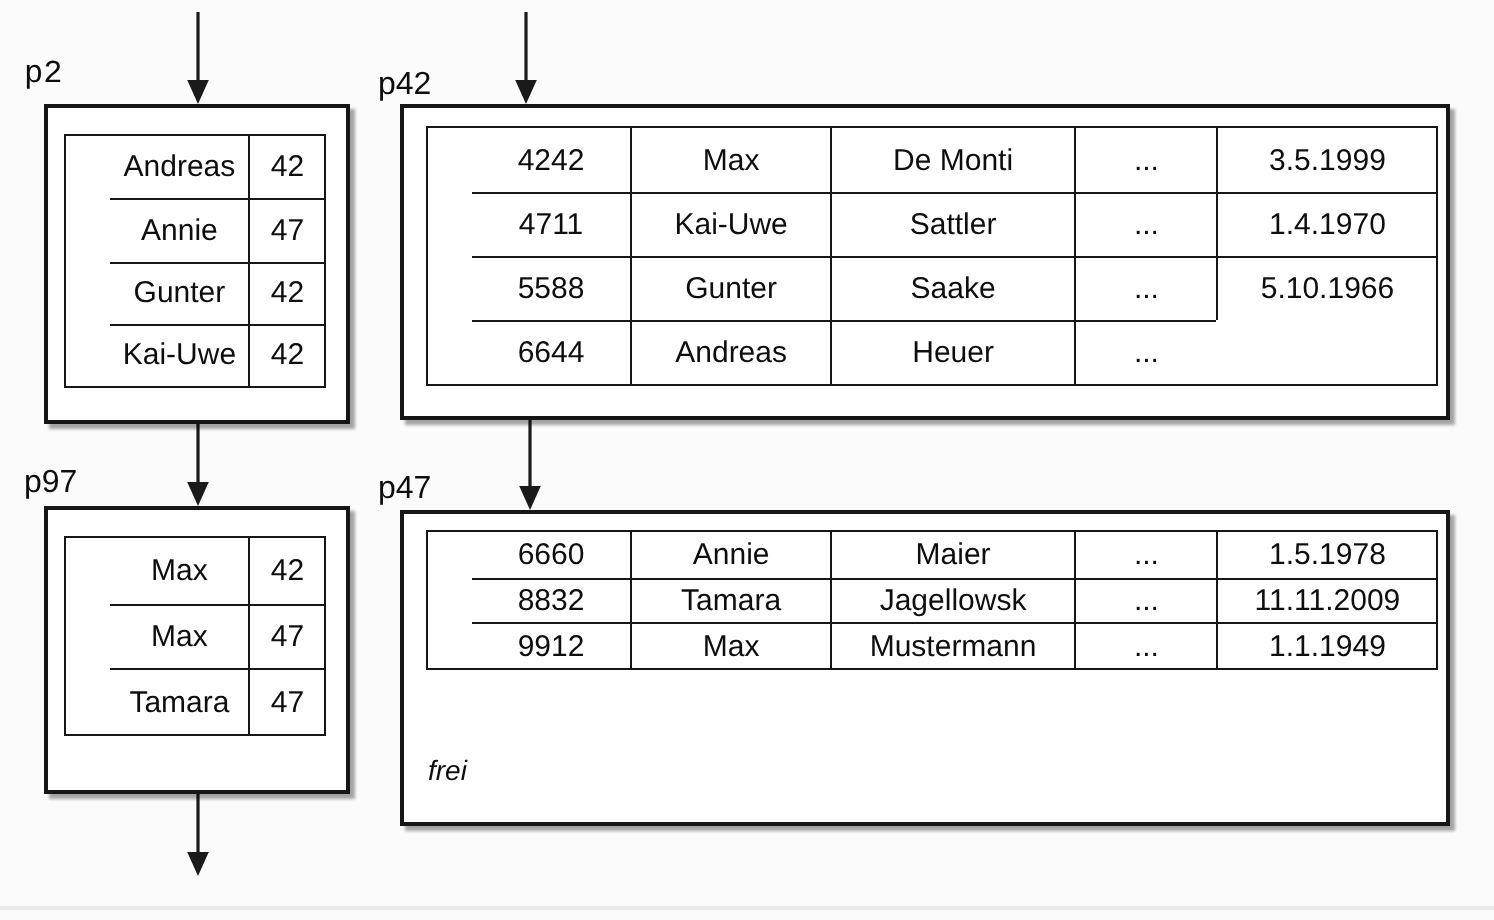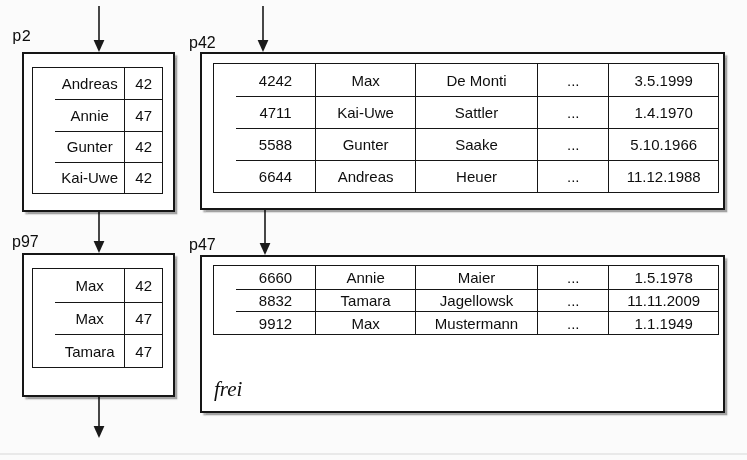--- a/index.html
+++ b/index.html
@@ -74,23 +74,22 @@
 
   #tbl-p2  { left: 8px;  top: 13px; width: 131px; height: 127px; }
   #tbl-p42 { left: 11px; top: 9px;  width: 506px; height: 130px; }
   #tbl-p97 { left: 8px;  top: 13px; width: 131px; height: 100px; }
   #tbl-p47 { left: 11px; top: 8px;  width: 506px; height: 70px;  }
 
   .free-label {
     position: absolute;
     left: 12px;
     top: 120px;
-    font-size: 21px;
+    font-size: 14px;
     font-style: italic;
-    font-family: Liberation Serif, serif;
   }
   .footer-line {
     position: absolute;
     left: 0;
     top: 453px;
     width: 747px;
     height: 2px;
     background: #e9e9e9;
   }
 </style>
@@ -154,21 +153,20 @@
         <div class="cell">1.4.1970</div>
         <div class="cell">5588</div>
         <div class="cell">Gunter</div>
         <div class="cell">Saake</div>
         <div class="cell">...</div>
         <div class="cell">5.10.1966</div>
         <div class="cell">6644</div>
         <div class="cell">Andreas</div>
         <div class="cell">Heuer</div>
         <div class="cell">...</div>
-        <div class="cell">11.12.1988</div>
       </div>
   </div>
 
   <div class="page-box" id="box-p97">
     <div class="tbl tbl-2col" id="tbl-p97">
         <div class="cell">Max</div>
         <div class="cell">42</div>
         <div class="cell">Max</div>
         <div class="cell">47</div>
         <div class="cell">Tamara</div>

